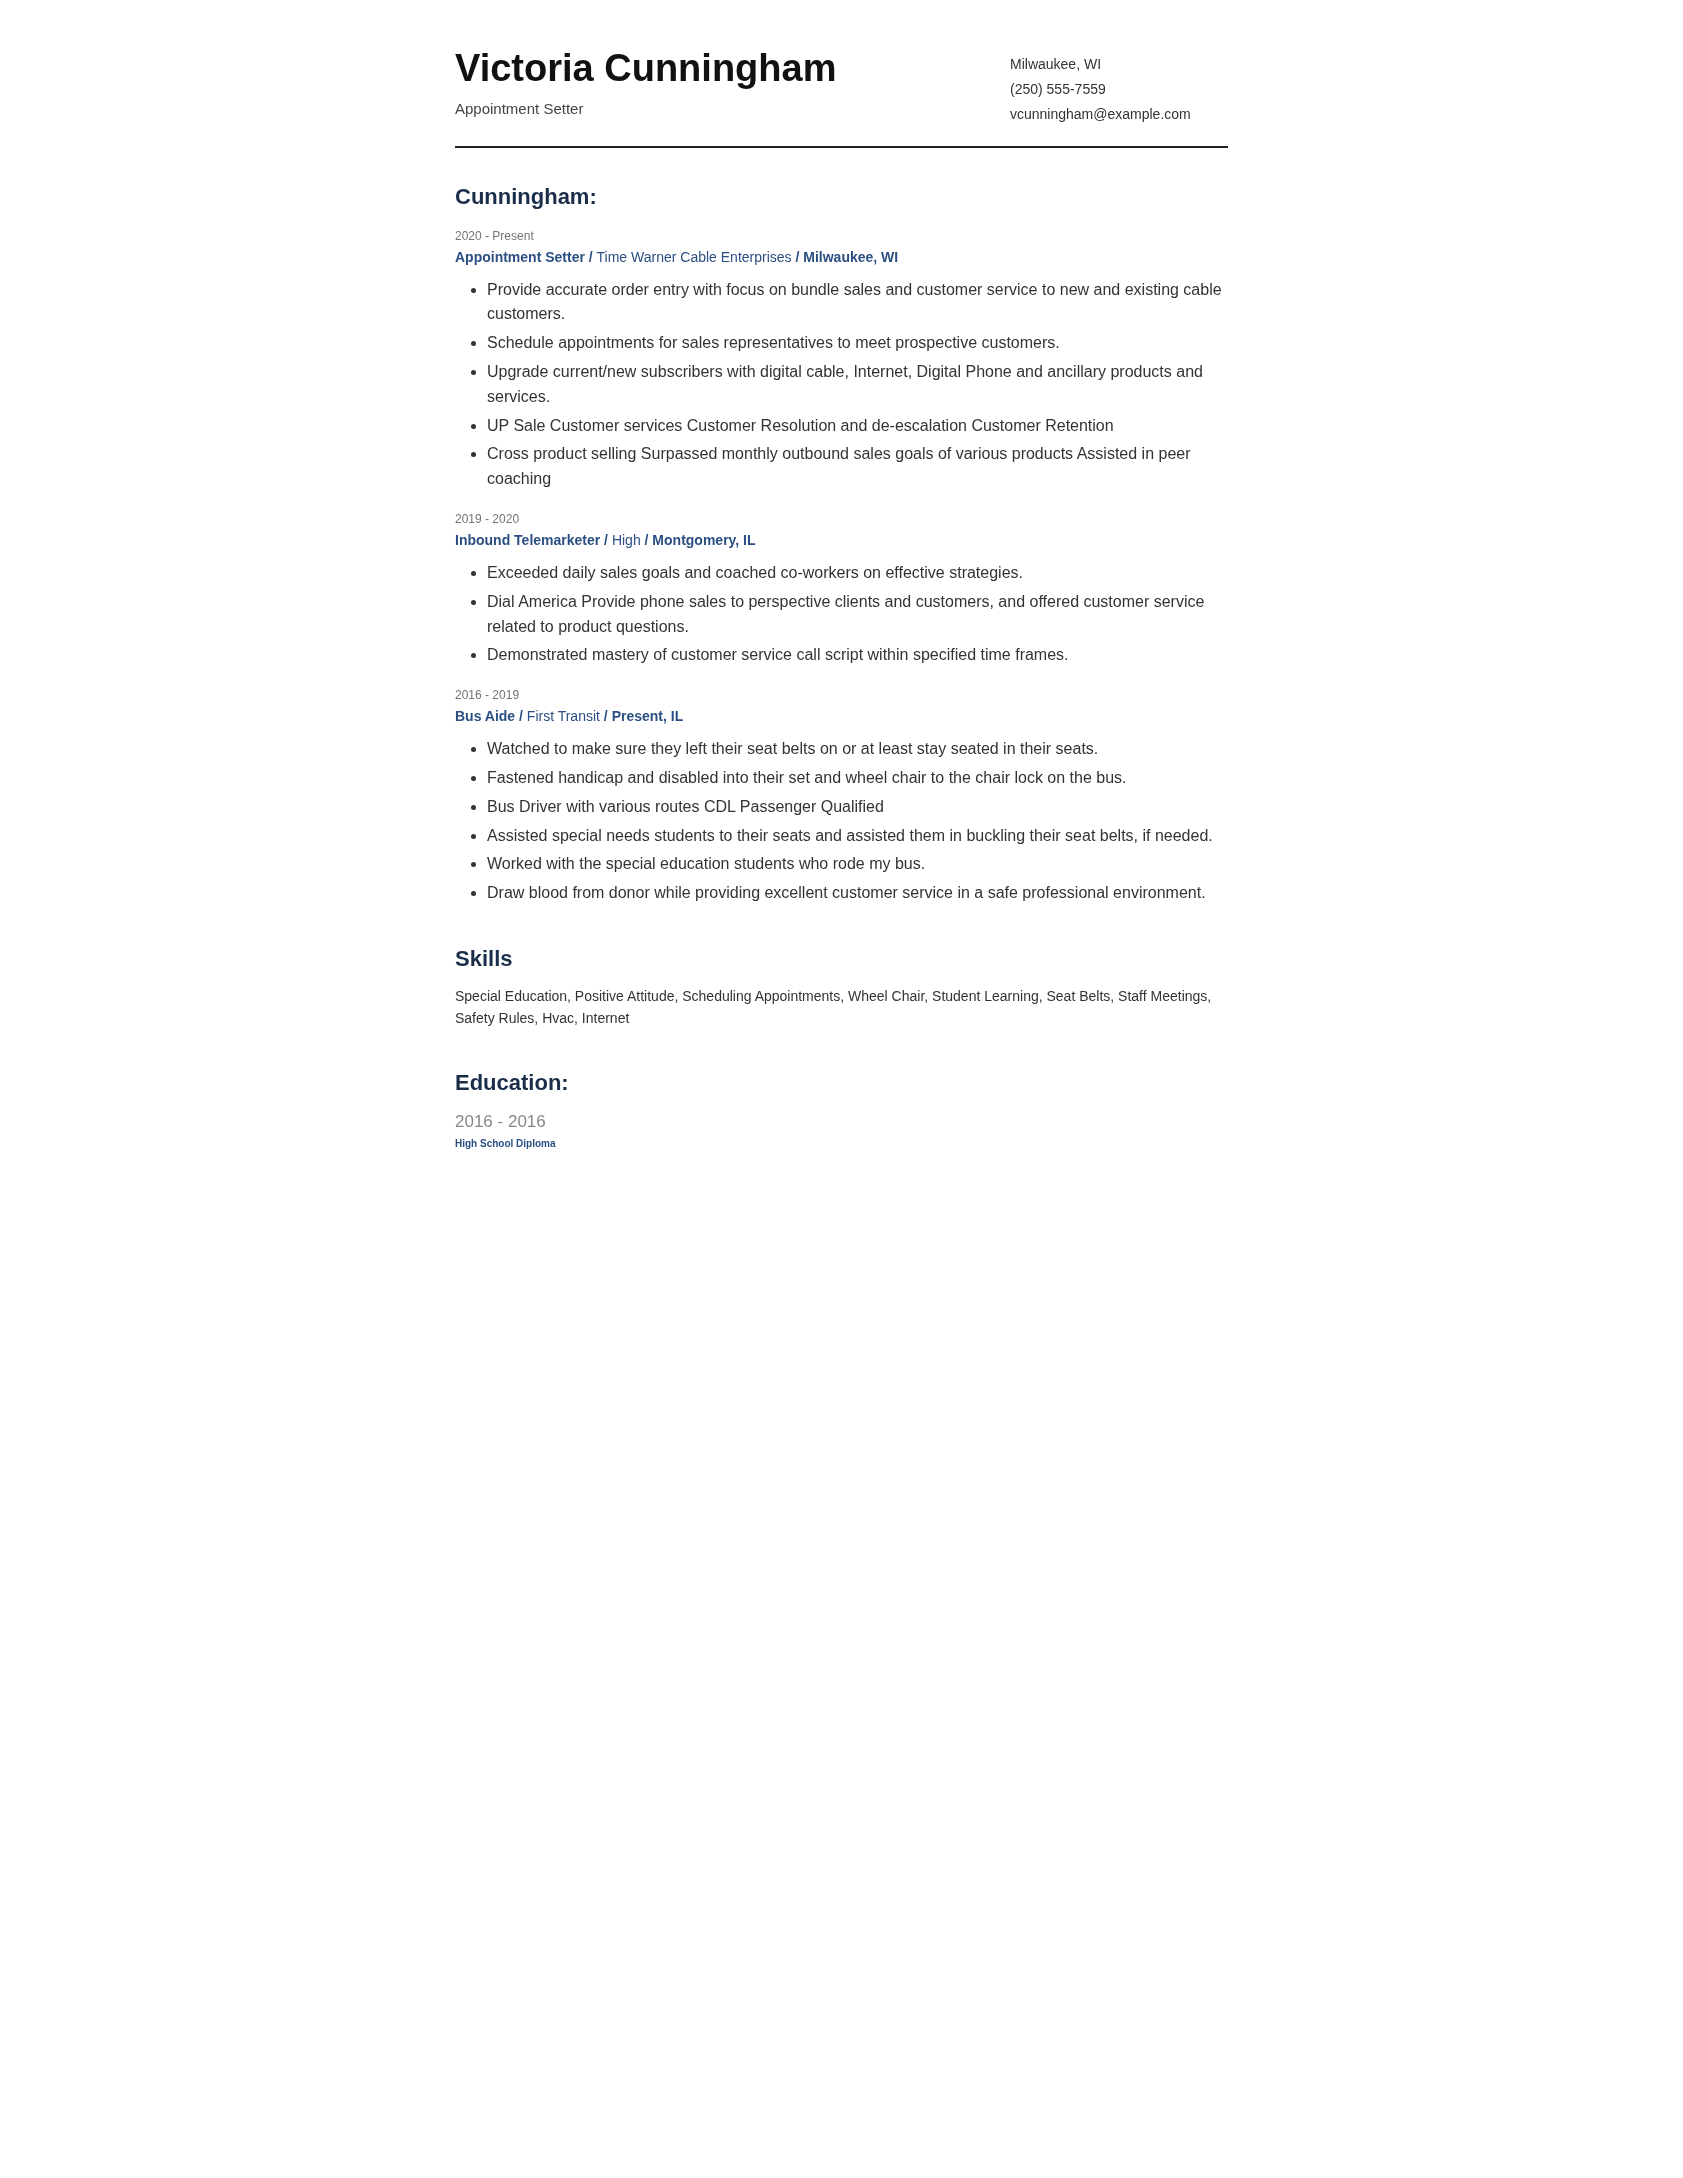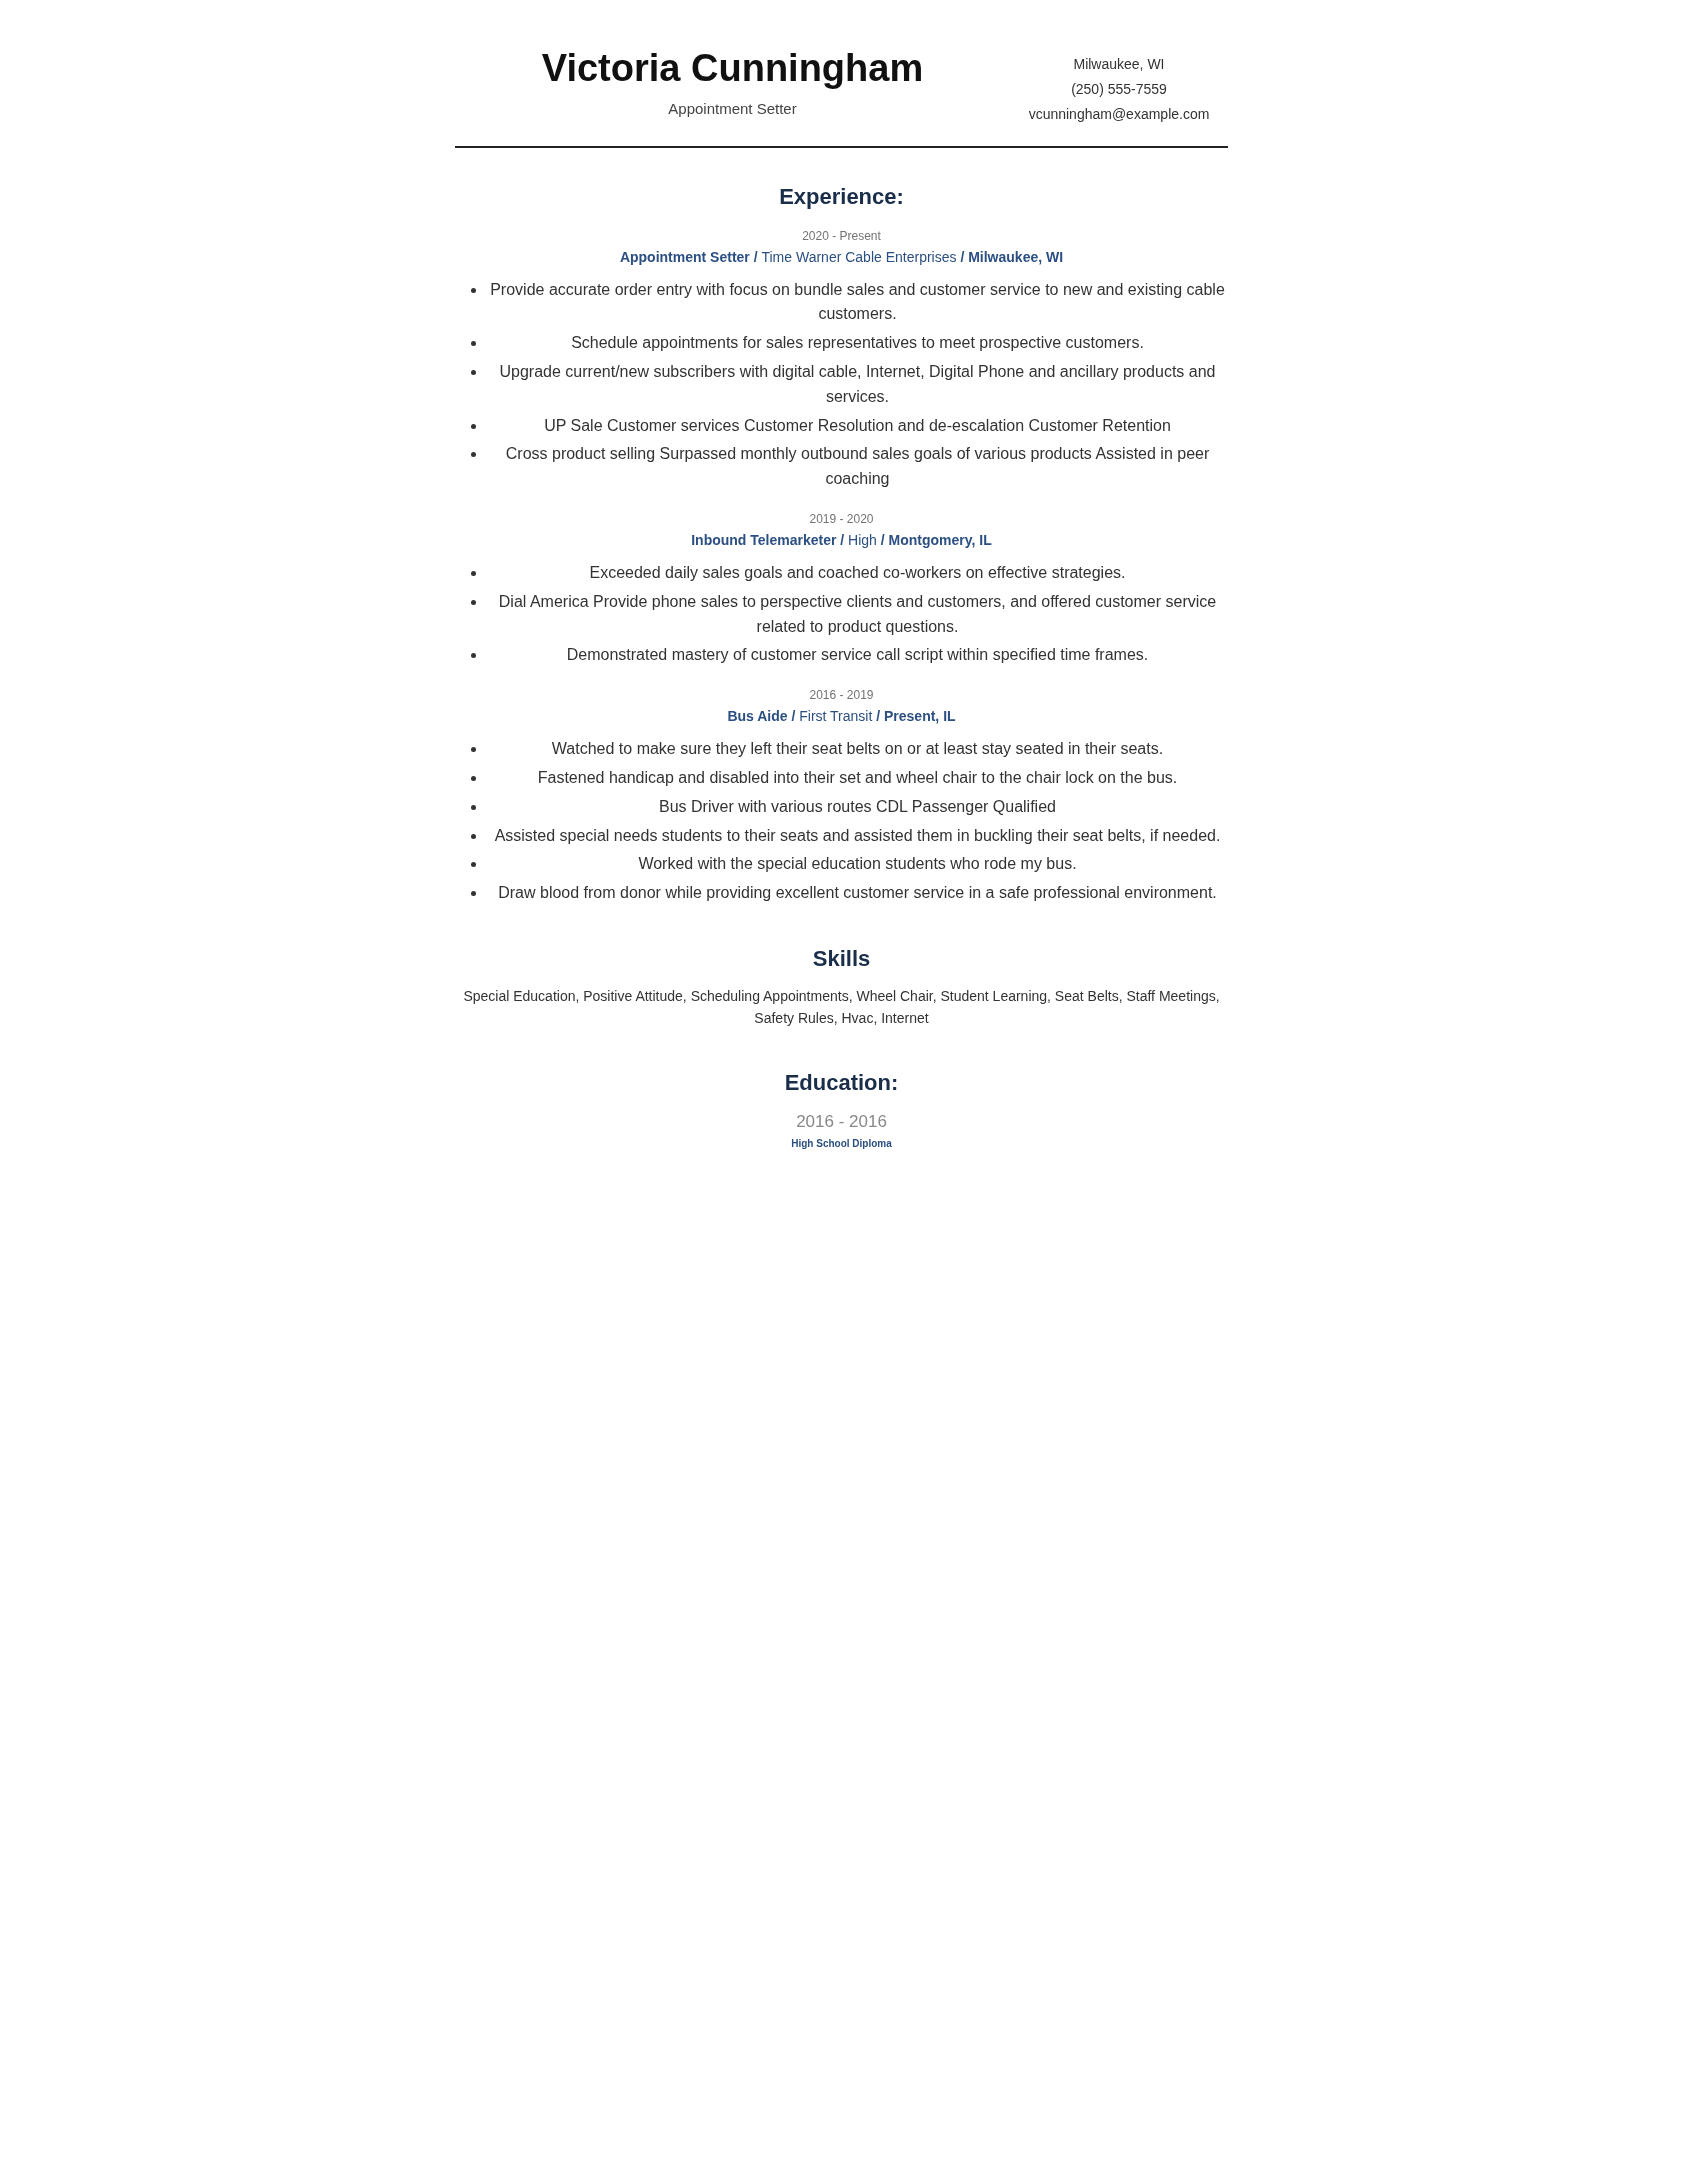--- a/index.html
+++ b/index.html
@@ -12,21 +12,20 @@
       background: #fff;
       color: #222;
       font-size: 15px;
       line-height: 1.5;
     }
     .resume-container {
       max-width: 891px;
       margin: 0 auto;
       padding: 48px 59px 59px 59px;
       background: #fff;
-      text-align: center;
     }
     .header-section {
       display: flex;
       align-items: flex-start;
       margin-bottom: 18px;
     }
     .header-left {
       flex: 1;
     }
     .header-name {
@@ -126,21 +125,21 @@
     <div class="header-right">
       <div>Milwaukee, WI</div>
       <div>(250) 555-7559</div>
       <div>vcunningham@example.com</div>
     </div>
   </div>
 
   <hr class="divider">
 
   <div class="section">
-    <div class="section-title">Experience:</div>
+    <div class="section-title">Cunningham:</div>
 
     <div class="job-entry">
       <div class="job-date">2020 - Present</div>
       <div class="job-header">
         <span class="job-title">Appointment Setter</span>
         <span> / </span>
         <span class="job-company">Time Warner Cable Enterprises</span>
         <span> / </span>
         <span>Milwaukee, WI</span>
       </div>

